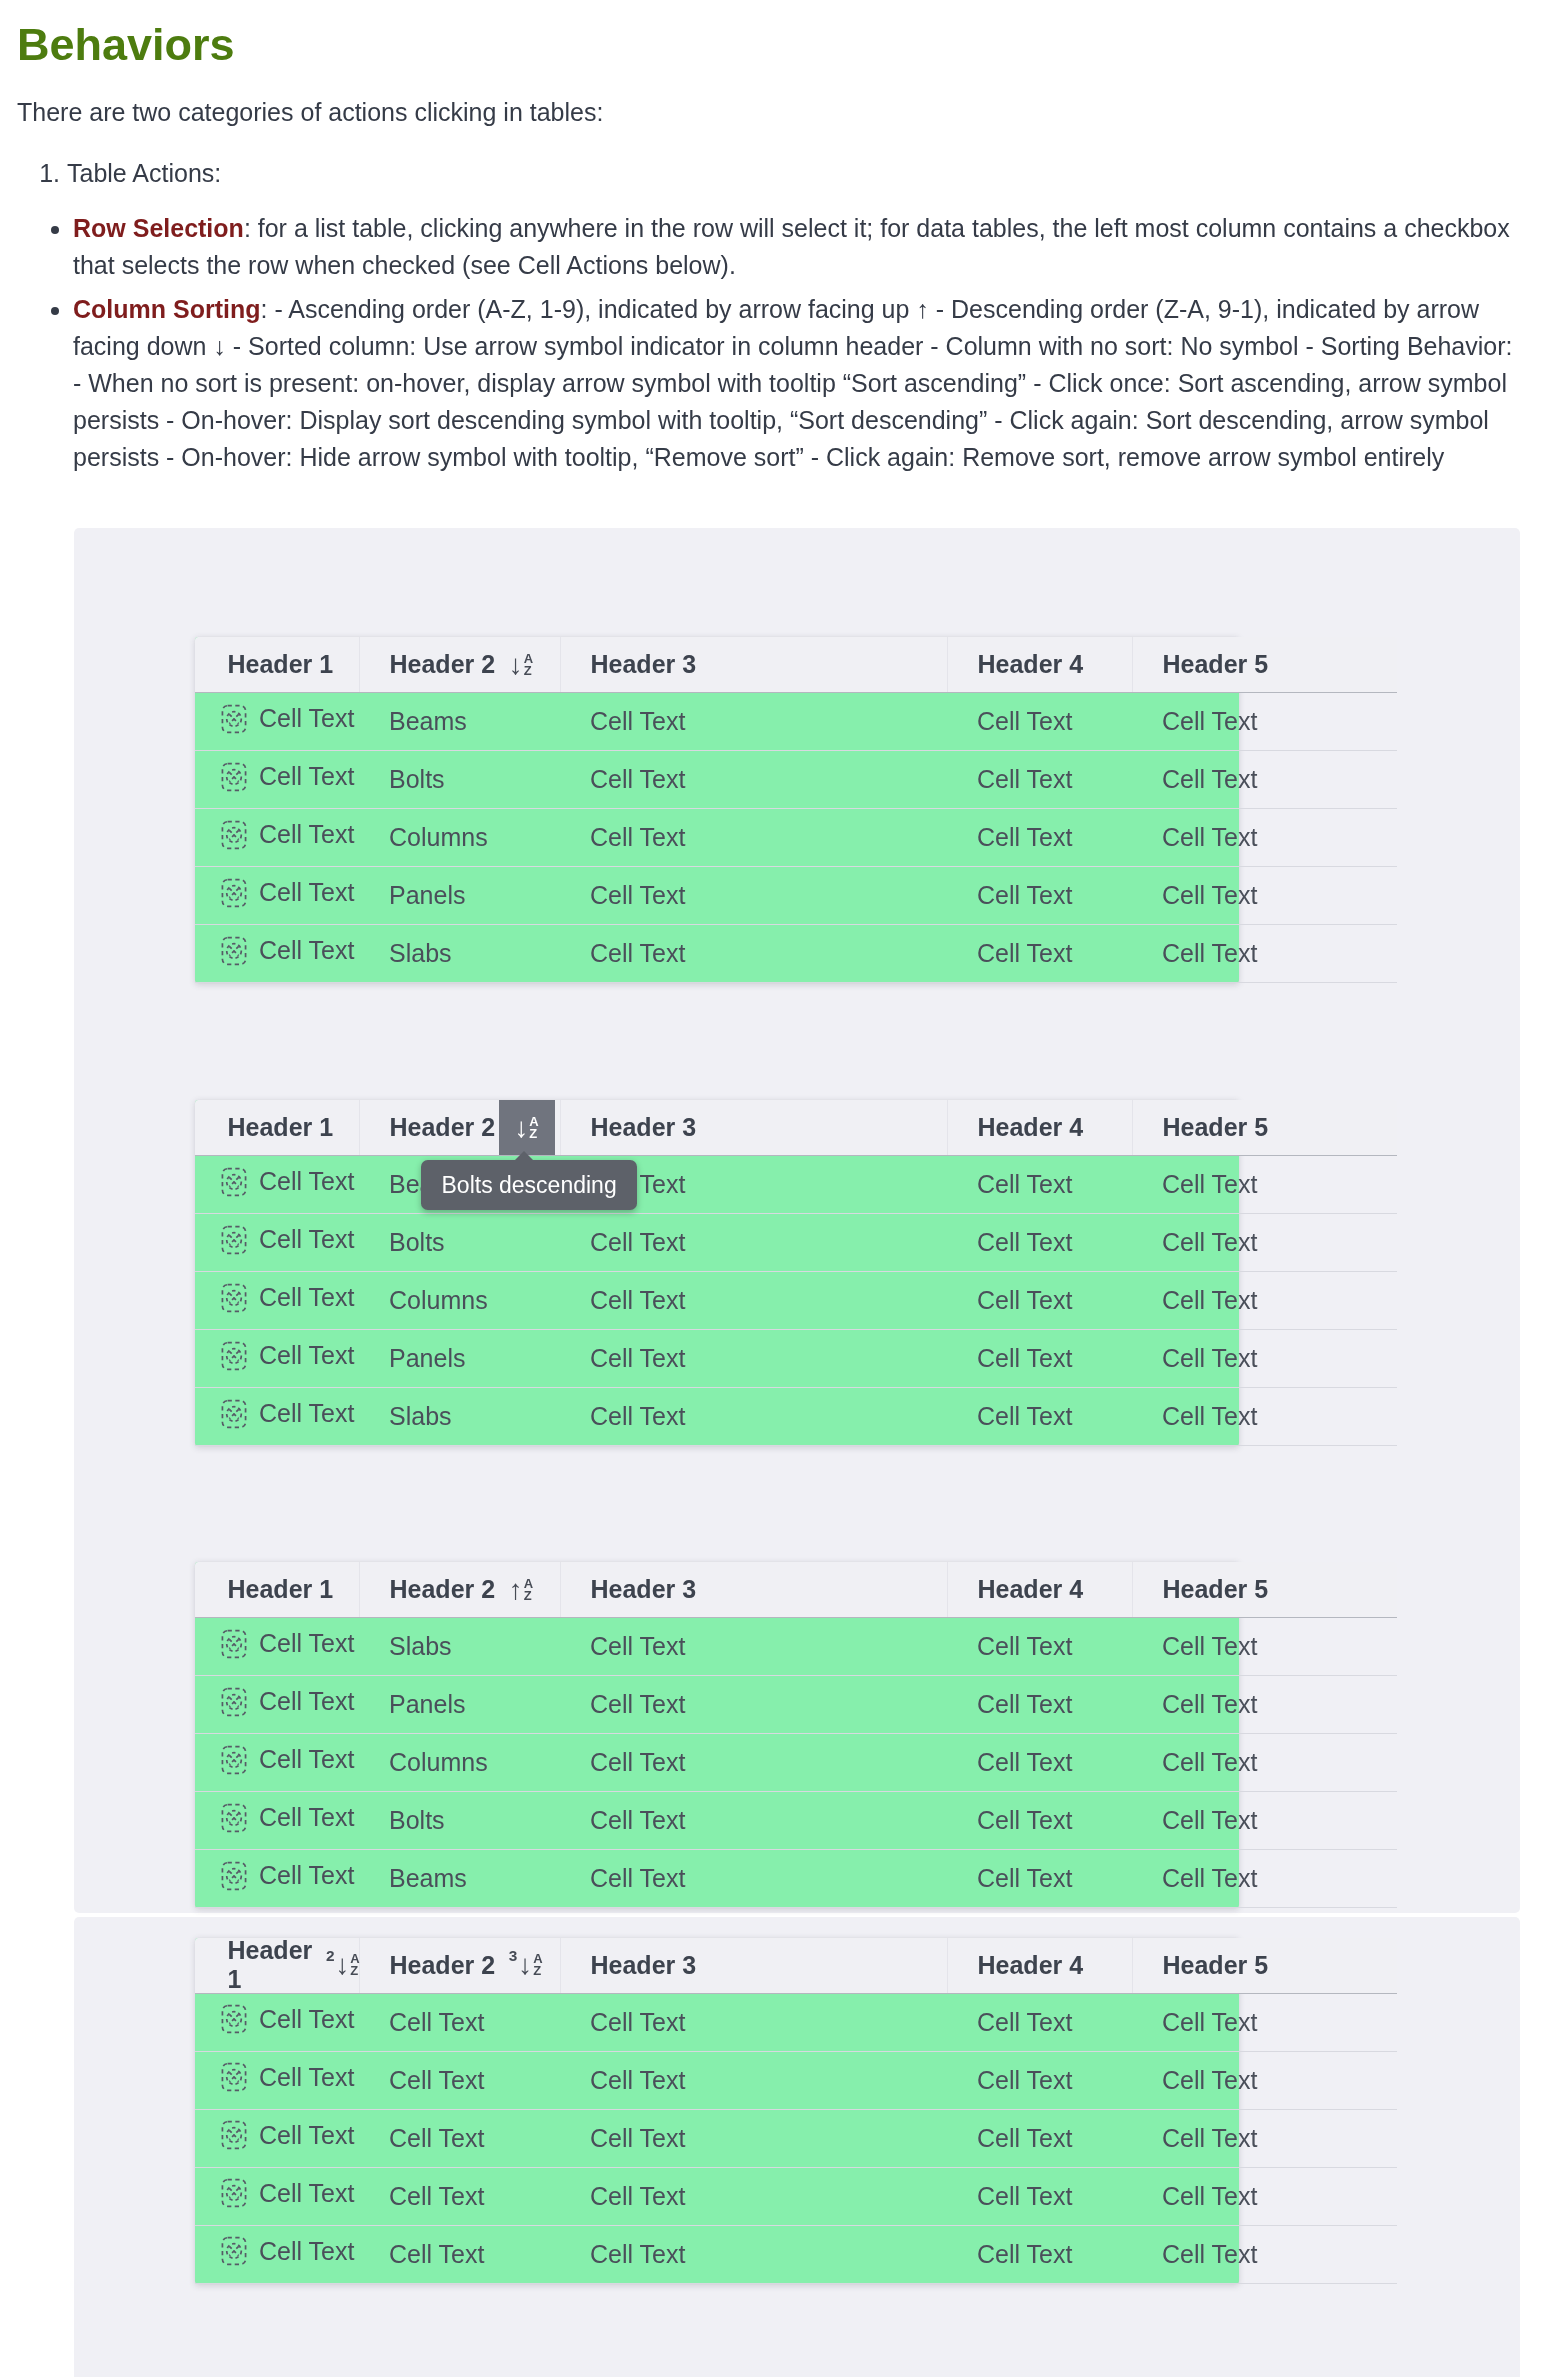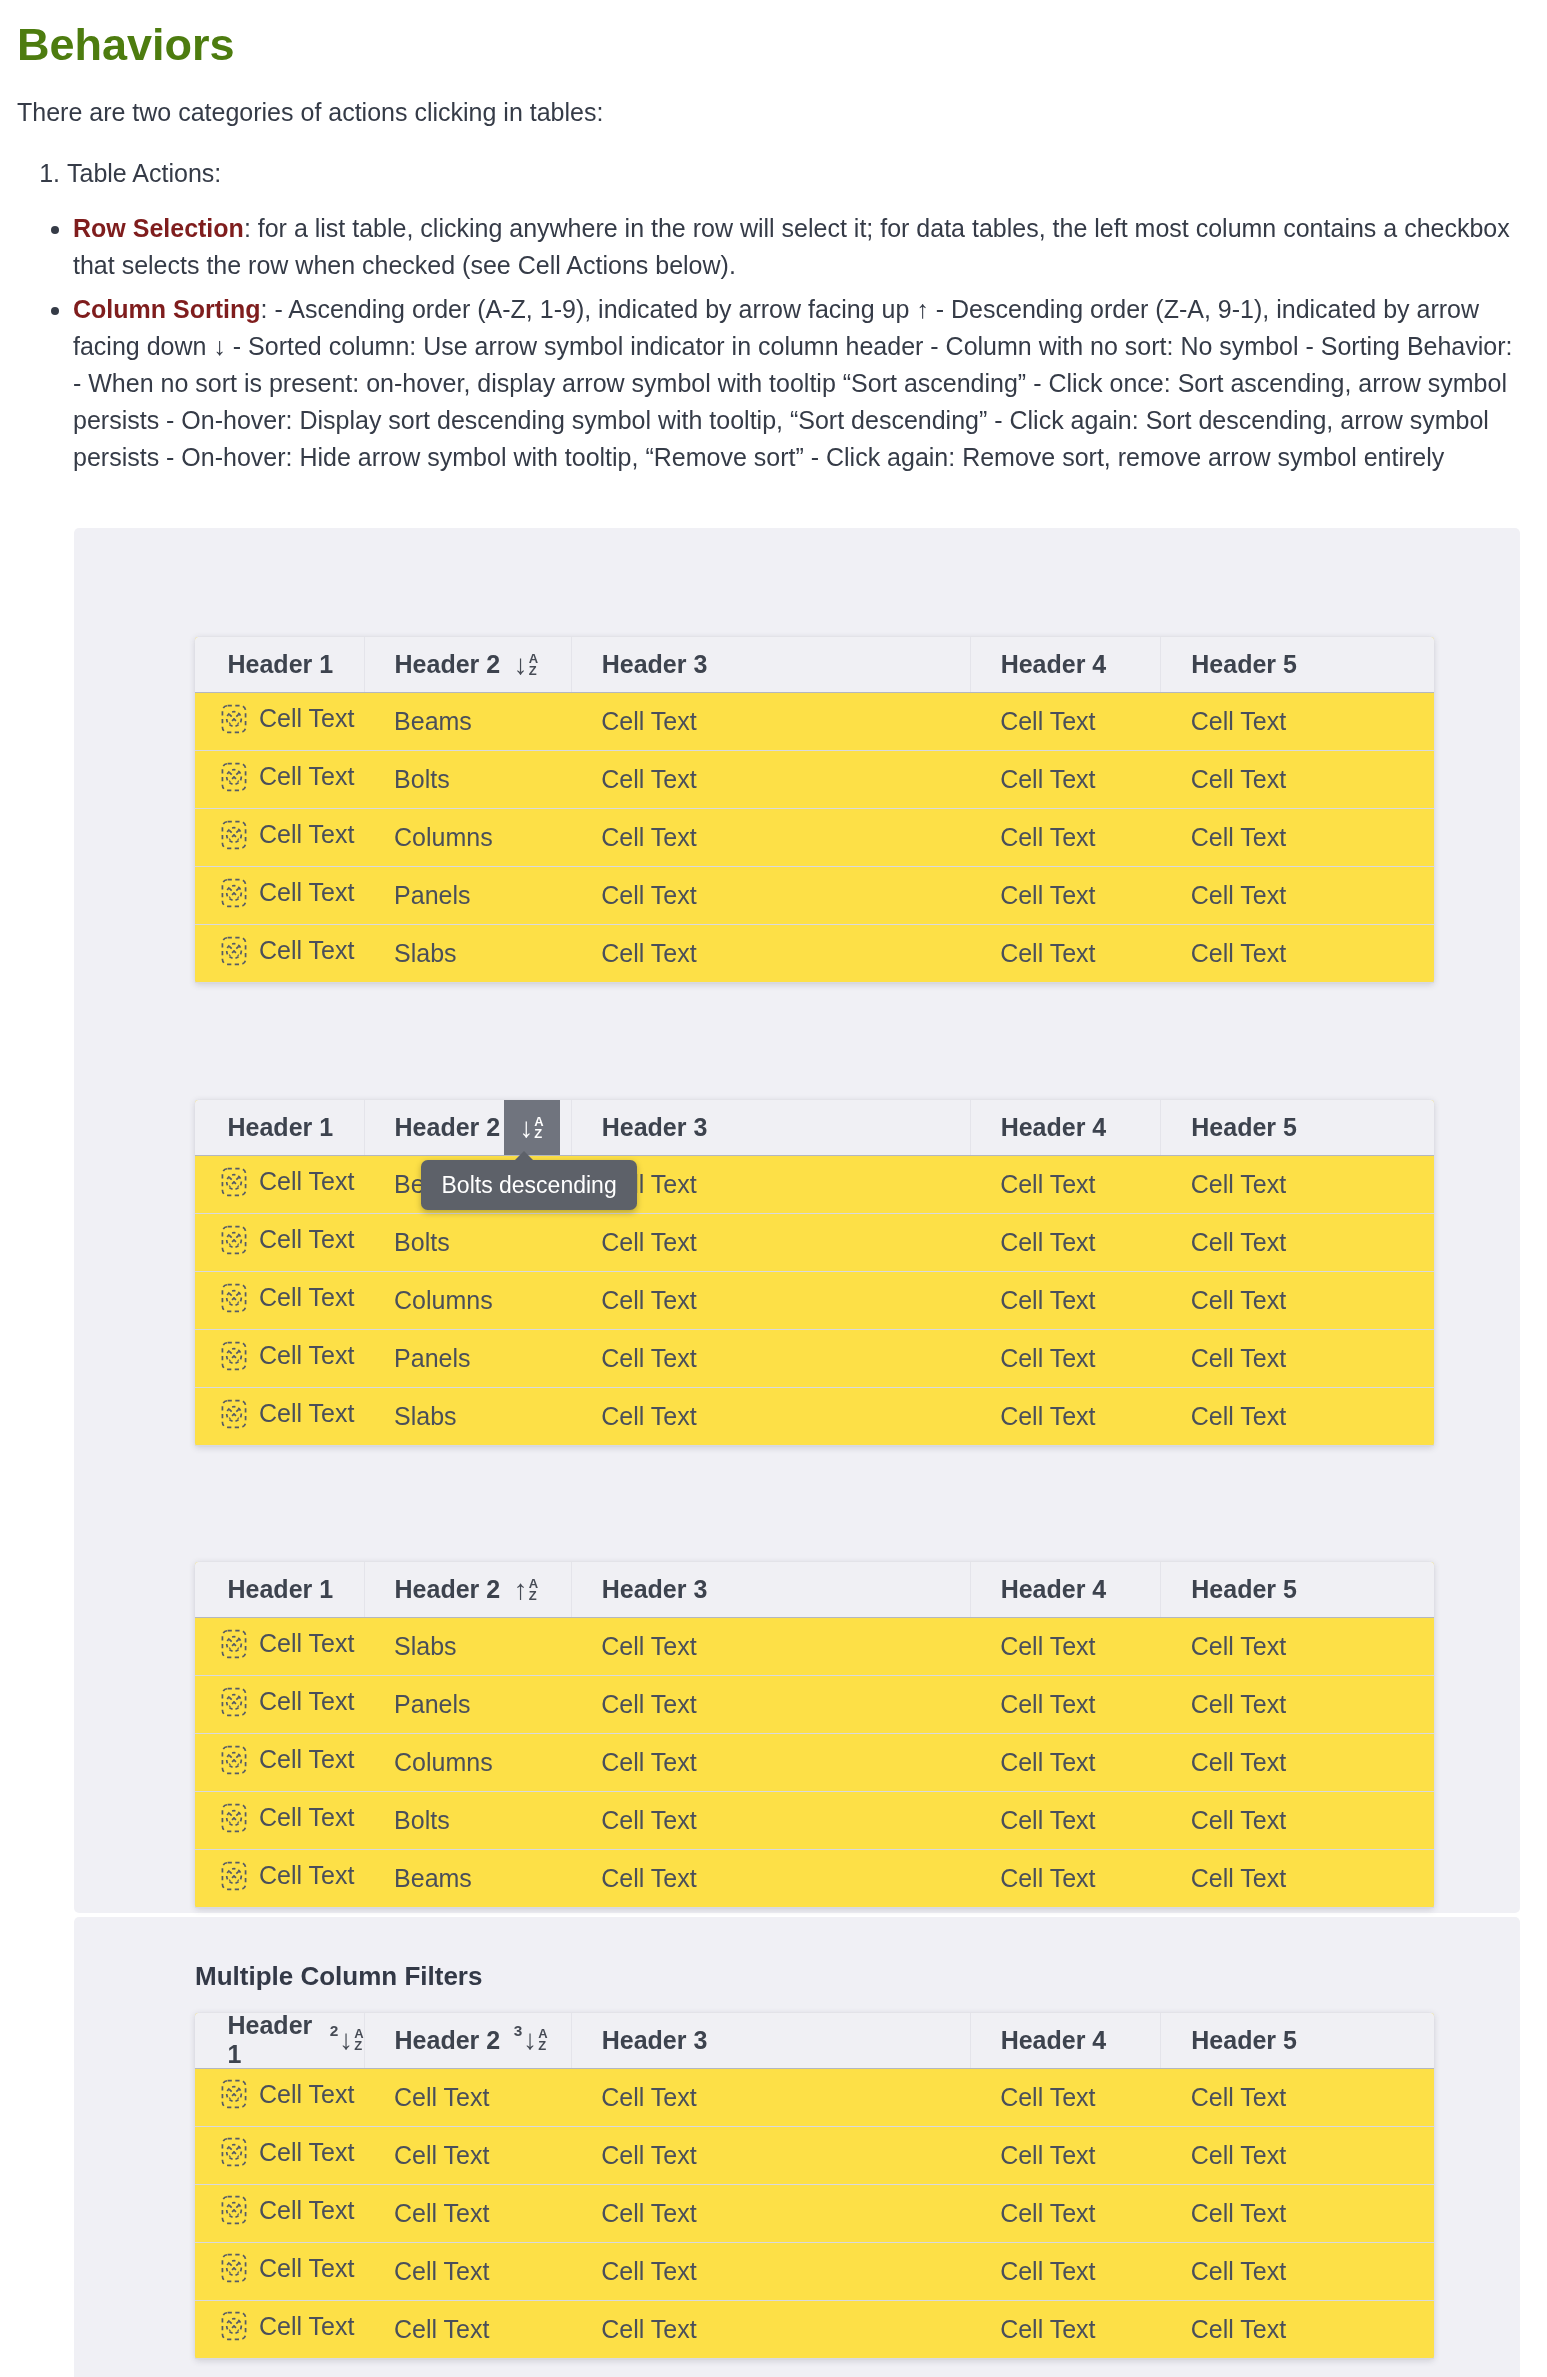--- a/index.html
+++ b/index.html
@@ -24,22 +24,22 @@
   
   .panel{
     position:absolute;left:74px;width:1446px;
     background:#f0f0f5;border-radius:5.1px;
   }
   .panel.p1{top:528px;height:1385px;}
   .panel.p2{top:1917px;height:599px;}
 
   .card{
     position:relative;
-    margin-left:121px;width:1239px;
-    background:#fde047;border-radius:3.4px;
+    margin-left:121px;width:1044px;
+    background:#86efac;border-radius:3.4px;
     box-shadow:0 1.7px 6px rgba(60,60,80,0.18), 0 0 0.9px rgba(0,0,0,0.10);
   }
   .p1 .card.c0{top:0;margin-top:109px;}
   .p1 .card.c1{margin-top:117px;}
   .p1 .card.c2{margin-top:116px;}
   .p2 h3{
     margin:0;padding:44px 0 0 121px;
     font-size:26px;font-weight:700;color:#333947;
   }
   .p2 .card.c3{margin-top:20.5px;}
@@ -483,21 +483,20 @@
               <td>Cell Text</td>
               <td>Cell Text</td>
             </tr>
           </tbody>
         </table>
       </div>
     </div>
 </section>
 
 <section class="panel p2">
-  <h3>Multiple Column Filters</h3>
   <div class="card c3">
       <div class="mount">
         <table>
           <colgroup>
             <col class="c-1">
             <col class="c-2">
             <col class="c-3">
             <col class="c-4">
             <col class="c-5">
           </colgroup>

